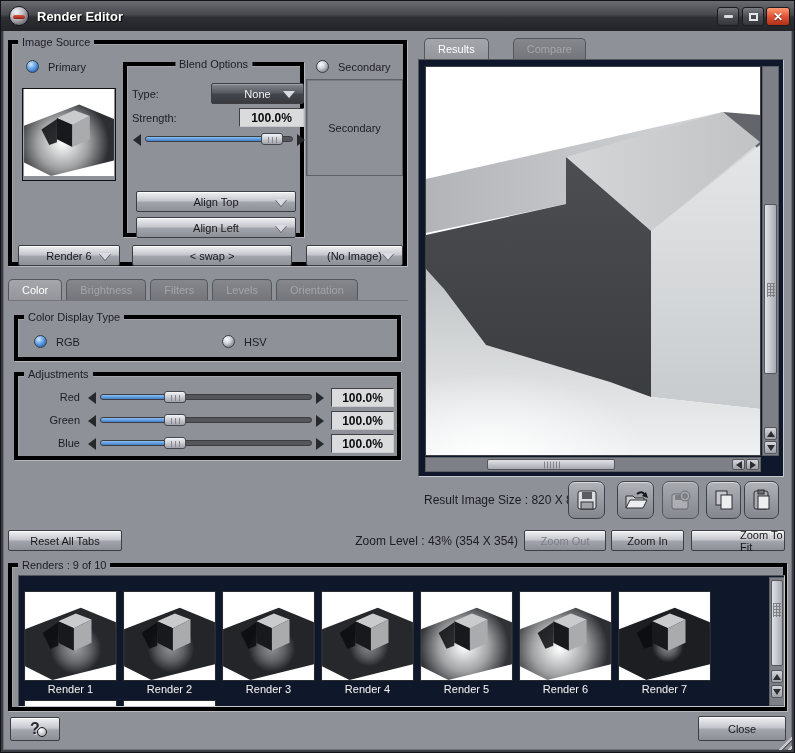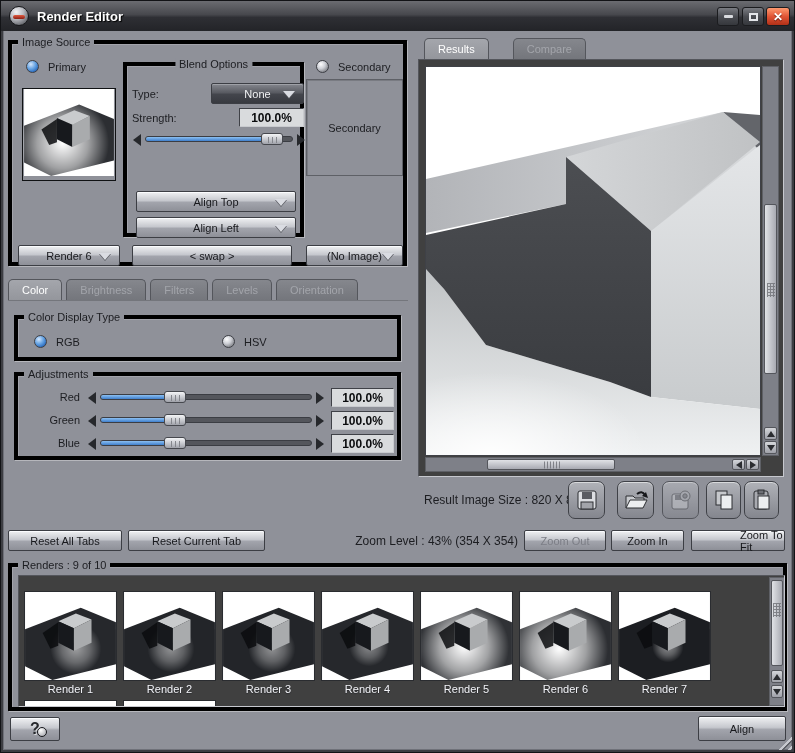--- a/index.html
+++ b/index.html
@@ -57,21 +57,21 @@
     background:linear-gradient(#f4f5f7,#c2c4ca 60%,#9fa1a9);border:1px solid #46484e;border-radius:3px;}
   .sl-thumb::after{content:"";position:absolute;left:6px;top:3px;width:10px;height:6px;
     background:repeating-linear-gradient(90deg,#84868c 0 1px,transparent 1px 4px);}
   
   .tab{position:relative;height:21px;padding:0 13px;font-size:11px;display:flex;align-items:center;
     background:linear-gradient(#85878d,#74767c);color:#a3a5ab;border:1px solid #54565c;border-bottom:none;
     border-radius:5px 5px 0 0;margin-right:4px;}
   .tab.active{background:linear-gradient(#a4a6ac,#94969c);color:#fff;z-index:2;}
   .tabstrip{position:absolute;display:flex;align-items:flex-end;}
   
-  .sunken{position:absolute;border:1px solid;border-color:#54565c #c6c8ce #c6c8ce #54565c;background:#404040;padding-left:32px;}
+  .sunken{position:absolute;border:1px solid;border-color:#54565c #c6c8ce #c6c8ce #54565c;background:#0f172a;padding-left:32px;}
   
   .sb-track{position:absolute;background:#7e8088;border:1px solid #5e6066;}
   .sb-thumb{position:absolute;border:1px solid #54565c;border-radius:2px;}
   .sb-thumb.v{left:1px;right:1px;background:linear-gradient(90deg,#e0e2e6,#a8aab2);}
   .sb-thumb.h{top:1px;bottom:1px;background:linear-gradient(#e0e2e6,#a8aab2);}
   .sb-grip-v{position:absolute;left:50%;transform:translateX(-50%);width:8px;height:14px;
     background:repeating-linear-gradient(#6e7076 0 1px,transparent 1px 3px),repeating-linear-gradient(90deg,#6e7076 0 1px,transparent 1px 3px);opacity:.8;}
   .sb-grip-h{position:absolute;top:50%;transform:translateY(-50%);width:16px;height:7px;
     background:repeating-linear-gradient(90deg,#6e7076 0 1px,transparent 1px 3px);opacity:.8;}
   .sb-btn{position:absolute;background:linear-gradient(#d4d6da,#9fa1a9);border:1px solid #54565c;border-radius:2px;
@@ -339,21 +339,20 @@
   </div>
   <div class="iconbtn" style="left:744px;top:481px;width:35px;">
     <svg width="24" height="24" viewBox="0 0 24 24">
       <rect x="4" y="3" width="14" height="18" rx="2" fill="#a8aab0" stroke="#2c2e32"></rect>
       <rect x="8" y="2" width="6" height="4" fill="#6e7076" stroke="#2c2e32"></rect>
       <rect x="8" y="8" width="11" height="13" fill="#eceef0" stroke="#2c2e32"></rect>
     </svg>
   </div>
 
   <div class="btn" style="left:8px;top:530px;width:114px;">Reset All Tabs</div>
-  <div class="btn" style="left:128px;top:530px;width:137px;">Reset Current Tab</div>
   <span class="lbl" style="position:absolute;left:300px;top:534px;width:218px;text-align:right;font-size:12px;">Zoom Level : 43% (354 X 354)</span>
   <div class="btn disabled" style="left:524px;top:530px;width:82px;">Zoom Out</div>
   <div class="btn" style="left:611px;top:530px;width:73px;">Zoom In</div>
   <div class="btn" style="left:691px;top:530px;width:94px;padding-left:48px;">Zoom To Fit</div>
 
   <div class="group" style="left:8px;top:563px;width:779px;height:148px;">
     <span class="legend">Renders : 9 of 10</span>
     <div class="sunken" style="left:6px;top:8px;width:767px;height:132px;overflow:hidden;">
 
       <div class="partial" style="left:5px;top:124px;width:93px;"></div>
@@ -501,16 +500,16 @@
             <polygon points="50,37 68,28 68,52 50,60" fill="#a9abad"></polygon>
           </svg>
           <span class="tlabel">Render 7</span>
         </div>
       </div>
   </div>
 
   <div class="btn" style="left:10px;top:717px;width:50px;height:24px;">
     <span class="helpq">?</span>
   </div>
-  <div class="btn" style="left:698px;top:716px;width:88px;height:25px;">Align</div>
+  <div class="btn" style="left:698px;top:716px;width:88px;height:25px;">Close</div>
   <div class="resize-grip"></div>
 
 </div>
 
 </body></html>

